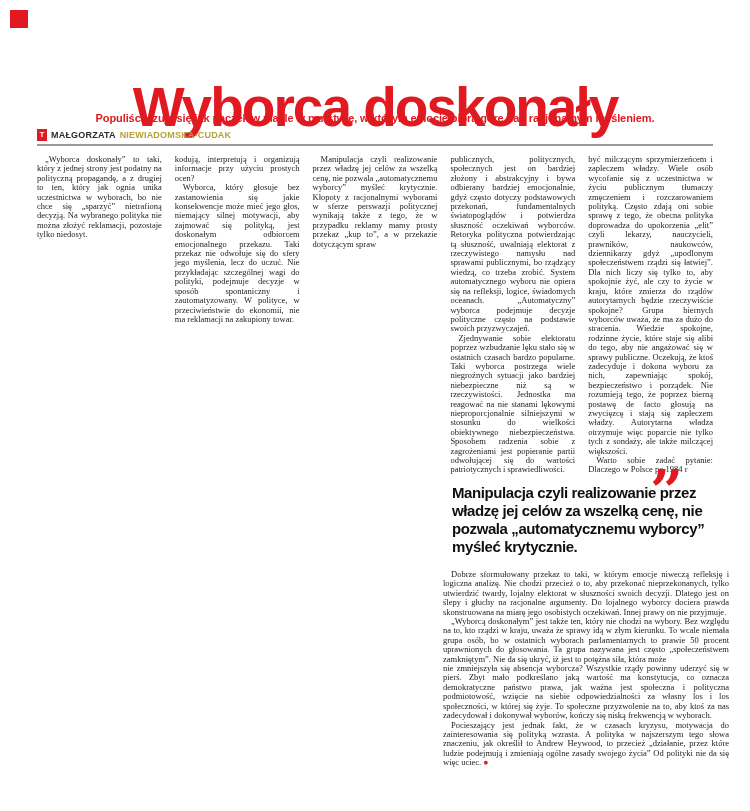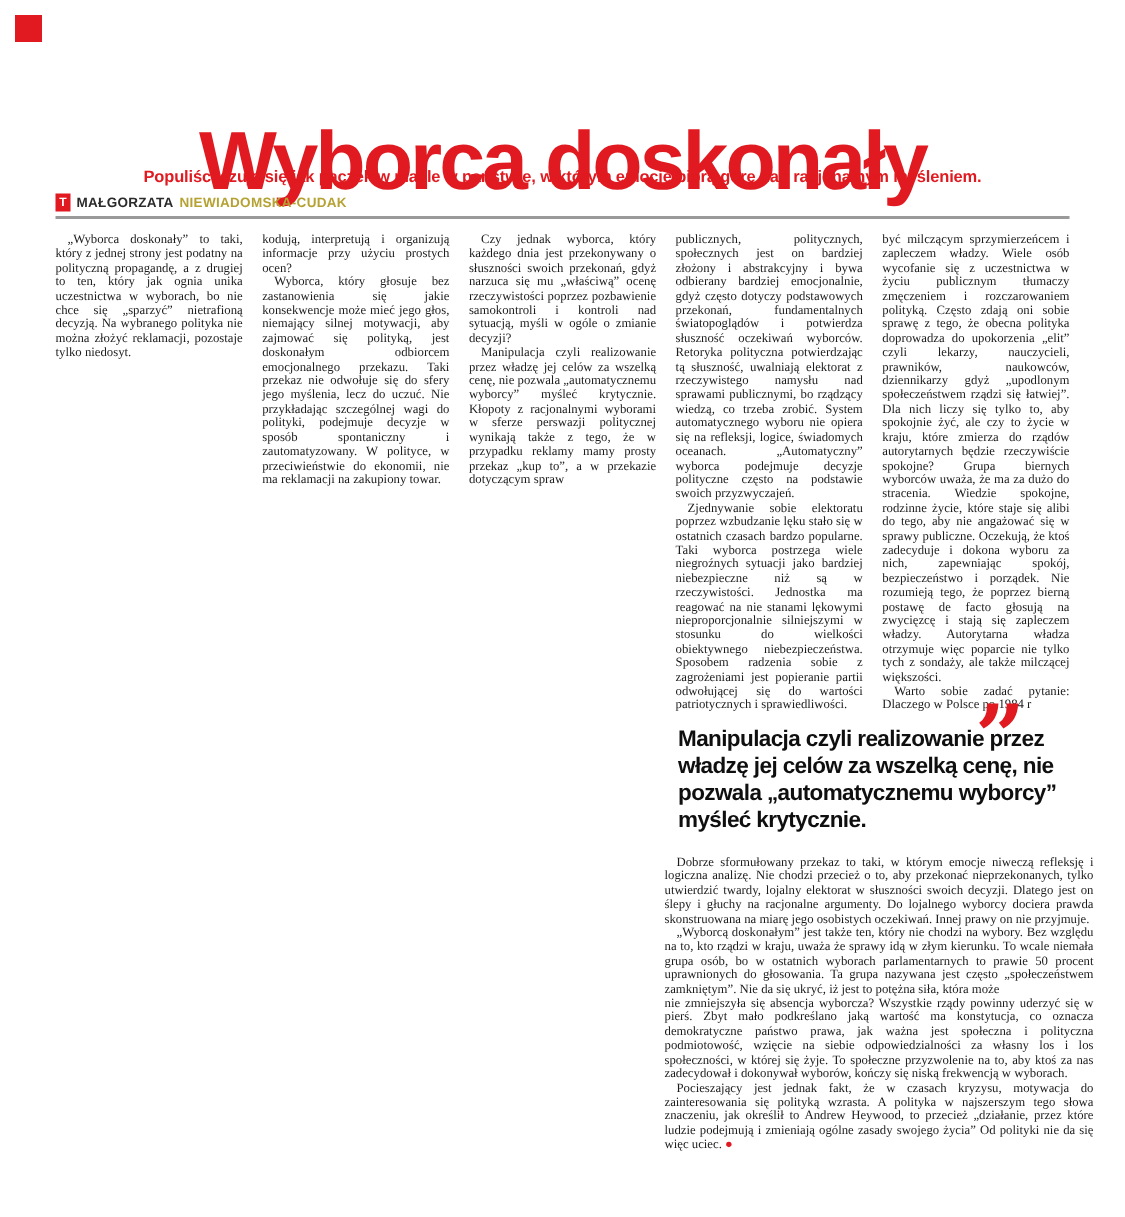--- a/index.html
+++ b/index.html
@@ -91,21 +91,20 @@
 
 <div class="cols-top">
   <div class="col">
     <p class="para indent">„Wyborca doskonały” to taki, który z jednej strony jest podatny na polityczną propagandę, a z drugiej to ten, który jak ognia unika uczestnictwa w wyborach, bo nie chce się „sparzyć” nietrafioną decyzją. Na wybranego polityka nie można złożyć reklamacji, pozostaje tylko niedosyt.</p>
   </div>
   <div class="col">
     <p class="para">kodują, interpretują i organizują informacje przy użyciu prostych ocen?</p>
     <p class="para indent">Wyborca, który głosuje bez zastanowienia się jakie konsekwencje może mieć jego głos, niemający silnej motywacji, aby zajmować się polityką, jest doskonałym odbiorcem emocjonalnego przekazu. Taki przekaz nie odwołuje się do sfery jego myślenia, lecz do uczuć. Nie przykładając szczególnej wagi do polityki, podejmuje decyzje w sposób spontaniczny i zautomatyzowany. W polityce, w przeciwieństwie do ekonomii, nie ma reklamacji na zakupiony towar.</p>
   </div>
   <div class="col">
-    <p class="para indent">Czy jednak wyborca, który każdego dnia jest przekonywany o słuszności swoich przekonań, gdyż narzuca się mu „właściwą” ocenę rzeczywistości poprzez pozbawienie samokontroli i kontroli nad sytuacją, myśli w ogóle o zmianie decyzji?</p>
     <p class="para indent">Manipulacja czyli realizowanie przez władzę jej celów za wszelką cenę, nie pozwala „automatycznemu wyborcy” myśleć krytycznie. Kłopoty z racjonalnymi wyborami w sferze perswazji politycznej wynikają także z tego, że w przypadku reklamy mamy prosty przekaz „kup to”, a w przekazie dotyczącym spraw</p>
   </div>
   <div class="col">
     <p class="para">publicznych, politycznych, społecznych jest on bardziej złożony i abstrakcyjny i bywa odbierany bardziej emocjonalnie, gdyż często dotyczy podstawowych przekonań, fundamentalnych światopoglądów i potwierdza słuszność oczekiwań wyborców. Retoryka polityczna potwierdzając tą słuszność, uwalniają elektorat z rzeczywistego namysłu nad sprawami publicznymi, bo rządzący wiedzą, co trzeba zrobić. System automatycznego wyboru nie opiera się na refleksji, logice, świadomych oceanach. „Automatyczny” wyborca podejmuje decyzje polityczne często na podstawie swoich przyzwyczajeń.</p>
     <p class="para indent">Zjednywanie sobie elektoratu poprzez wzbudzanie lęku stało się w ostatnich czasach bardzo popularne. Taki wyborca postrzega wiele niegroźnych sytuacji jako bardziej niebezpieczne niż są w rzeczywistości. Jednostka ma reagować na nie stanami lękowymi nieproporcjonalnie silniejszymi w stosunku do wielkości obiektywnego niebezpieczeństwa. Sposobem radzenia sobie z zagrożeniami jest popieranie partii odwołującej się do wartości patriotycznych i sprawiedliwości.</p>
   </div>
   <div class="col">
     <p class="para">być milczącym sprzymierzeńcem i zapleczem władzy. Wiele osób wycofanie się z uczestnictwa w życiu publicznym tłumaczy zmęczeniem i rozczarowaniem polityką. Często zdają oni sobie sprawę z tego, że obecna polityka doprowadza do upokorzenia „elit” czyli lekarzy, nauczycieli, prawników, naukowców, dziennikarzy gdyż „upodlonym społeczeństwem rządzi się łatwiej”. Dla nich liczy się tylko to, aby spokojnie żyć, ale czy to życie w kraju, które zmierza do rządów autorytarnych będzie rzeczywiście spokojne? Grupa biernych wyborców uważa, że ma za dużo do stracenia. Wiedzie spokojne, rodzinne życie, które staje się alibi do tego, aby nie angażować się w sprawy publiczne. Oczekują, że ktoś zadecyduje i dokona wyboru za nich, zapewniając spokój, bezpieczeństwo i porządek. Nie rozumieją tego, że poprzez bierną postawę de facto głosują na zwycięzcę i stają się zapleczem władzy. Autorytarna władza otrzymuje więc poparcie nie tylko tych z sondaży, ale także milczącej większości.</p>
     <p class="para indent">Warto sobie zadać pytanie: Dlaczego w Polsce po 1984 r</p>
   </div>

